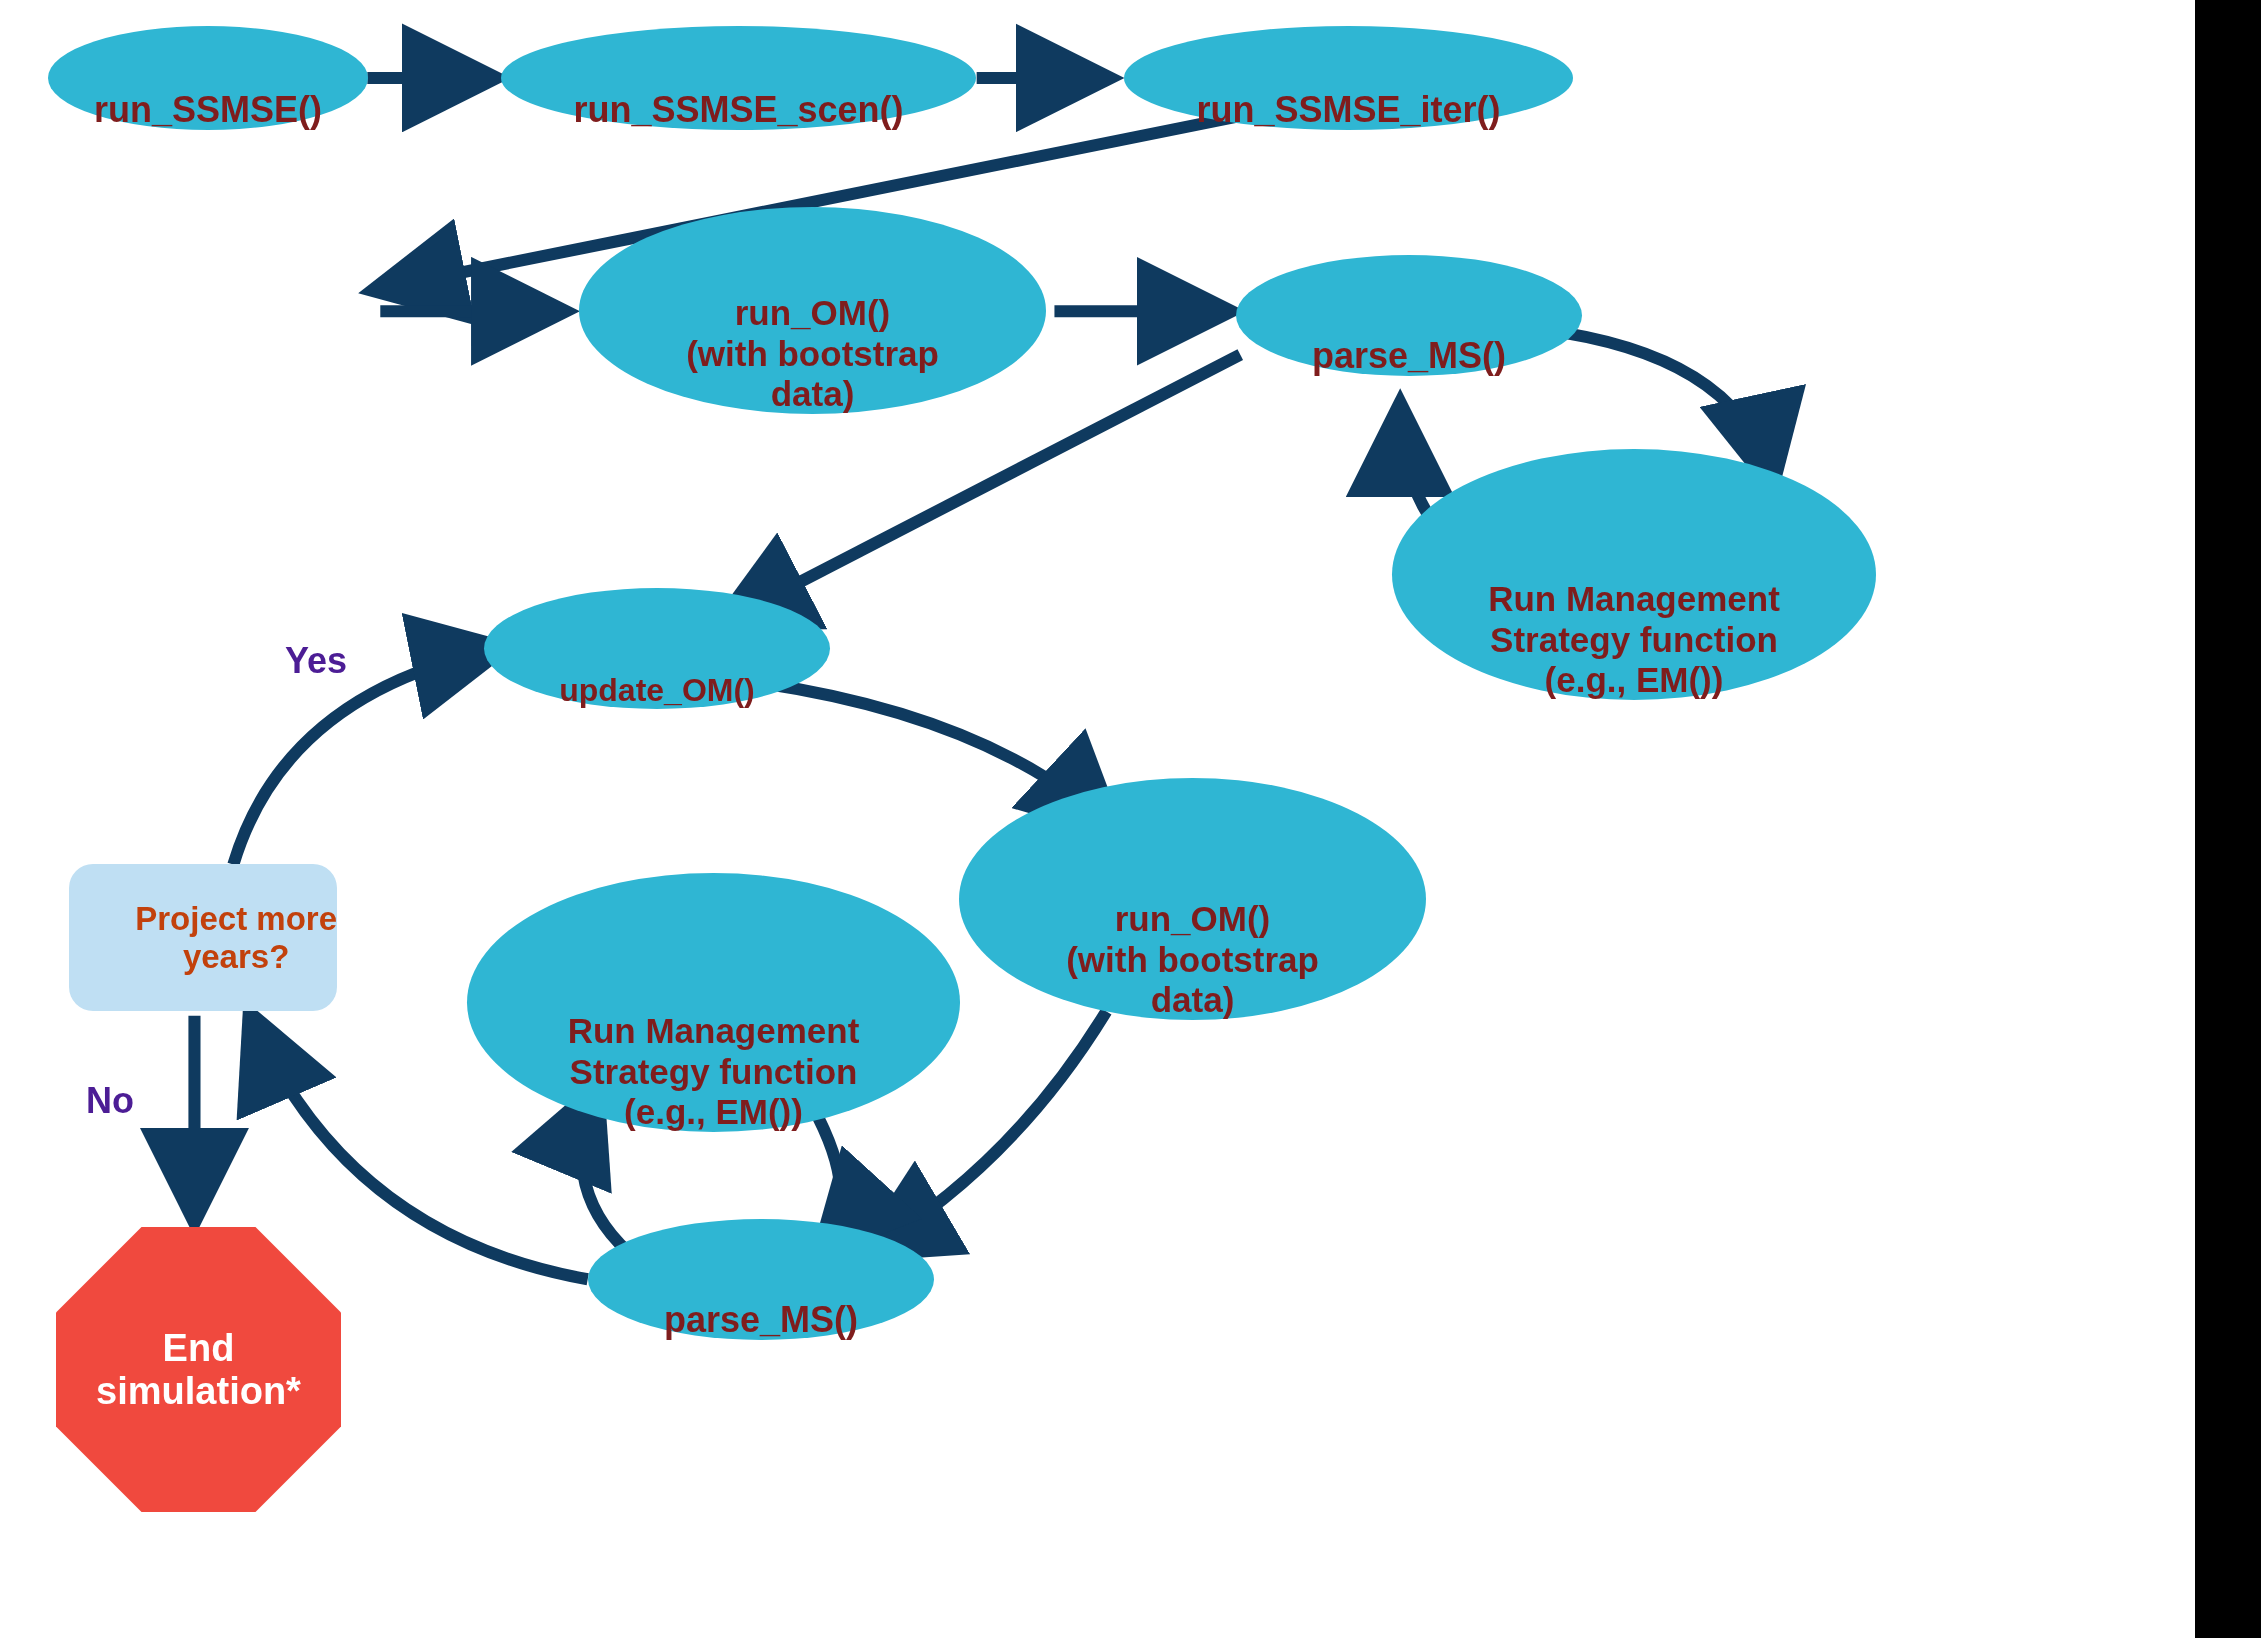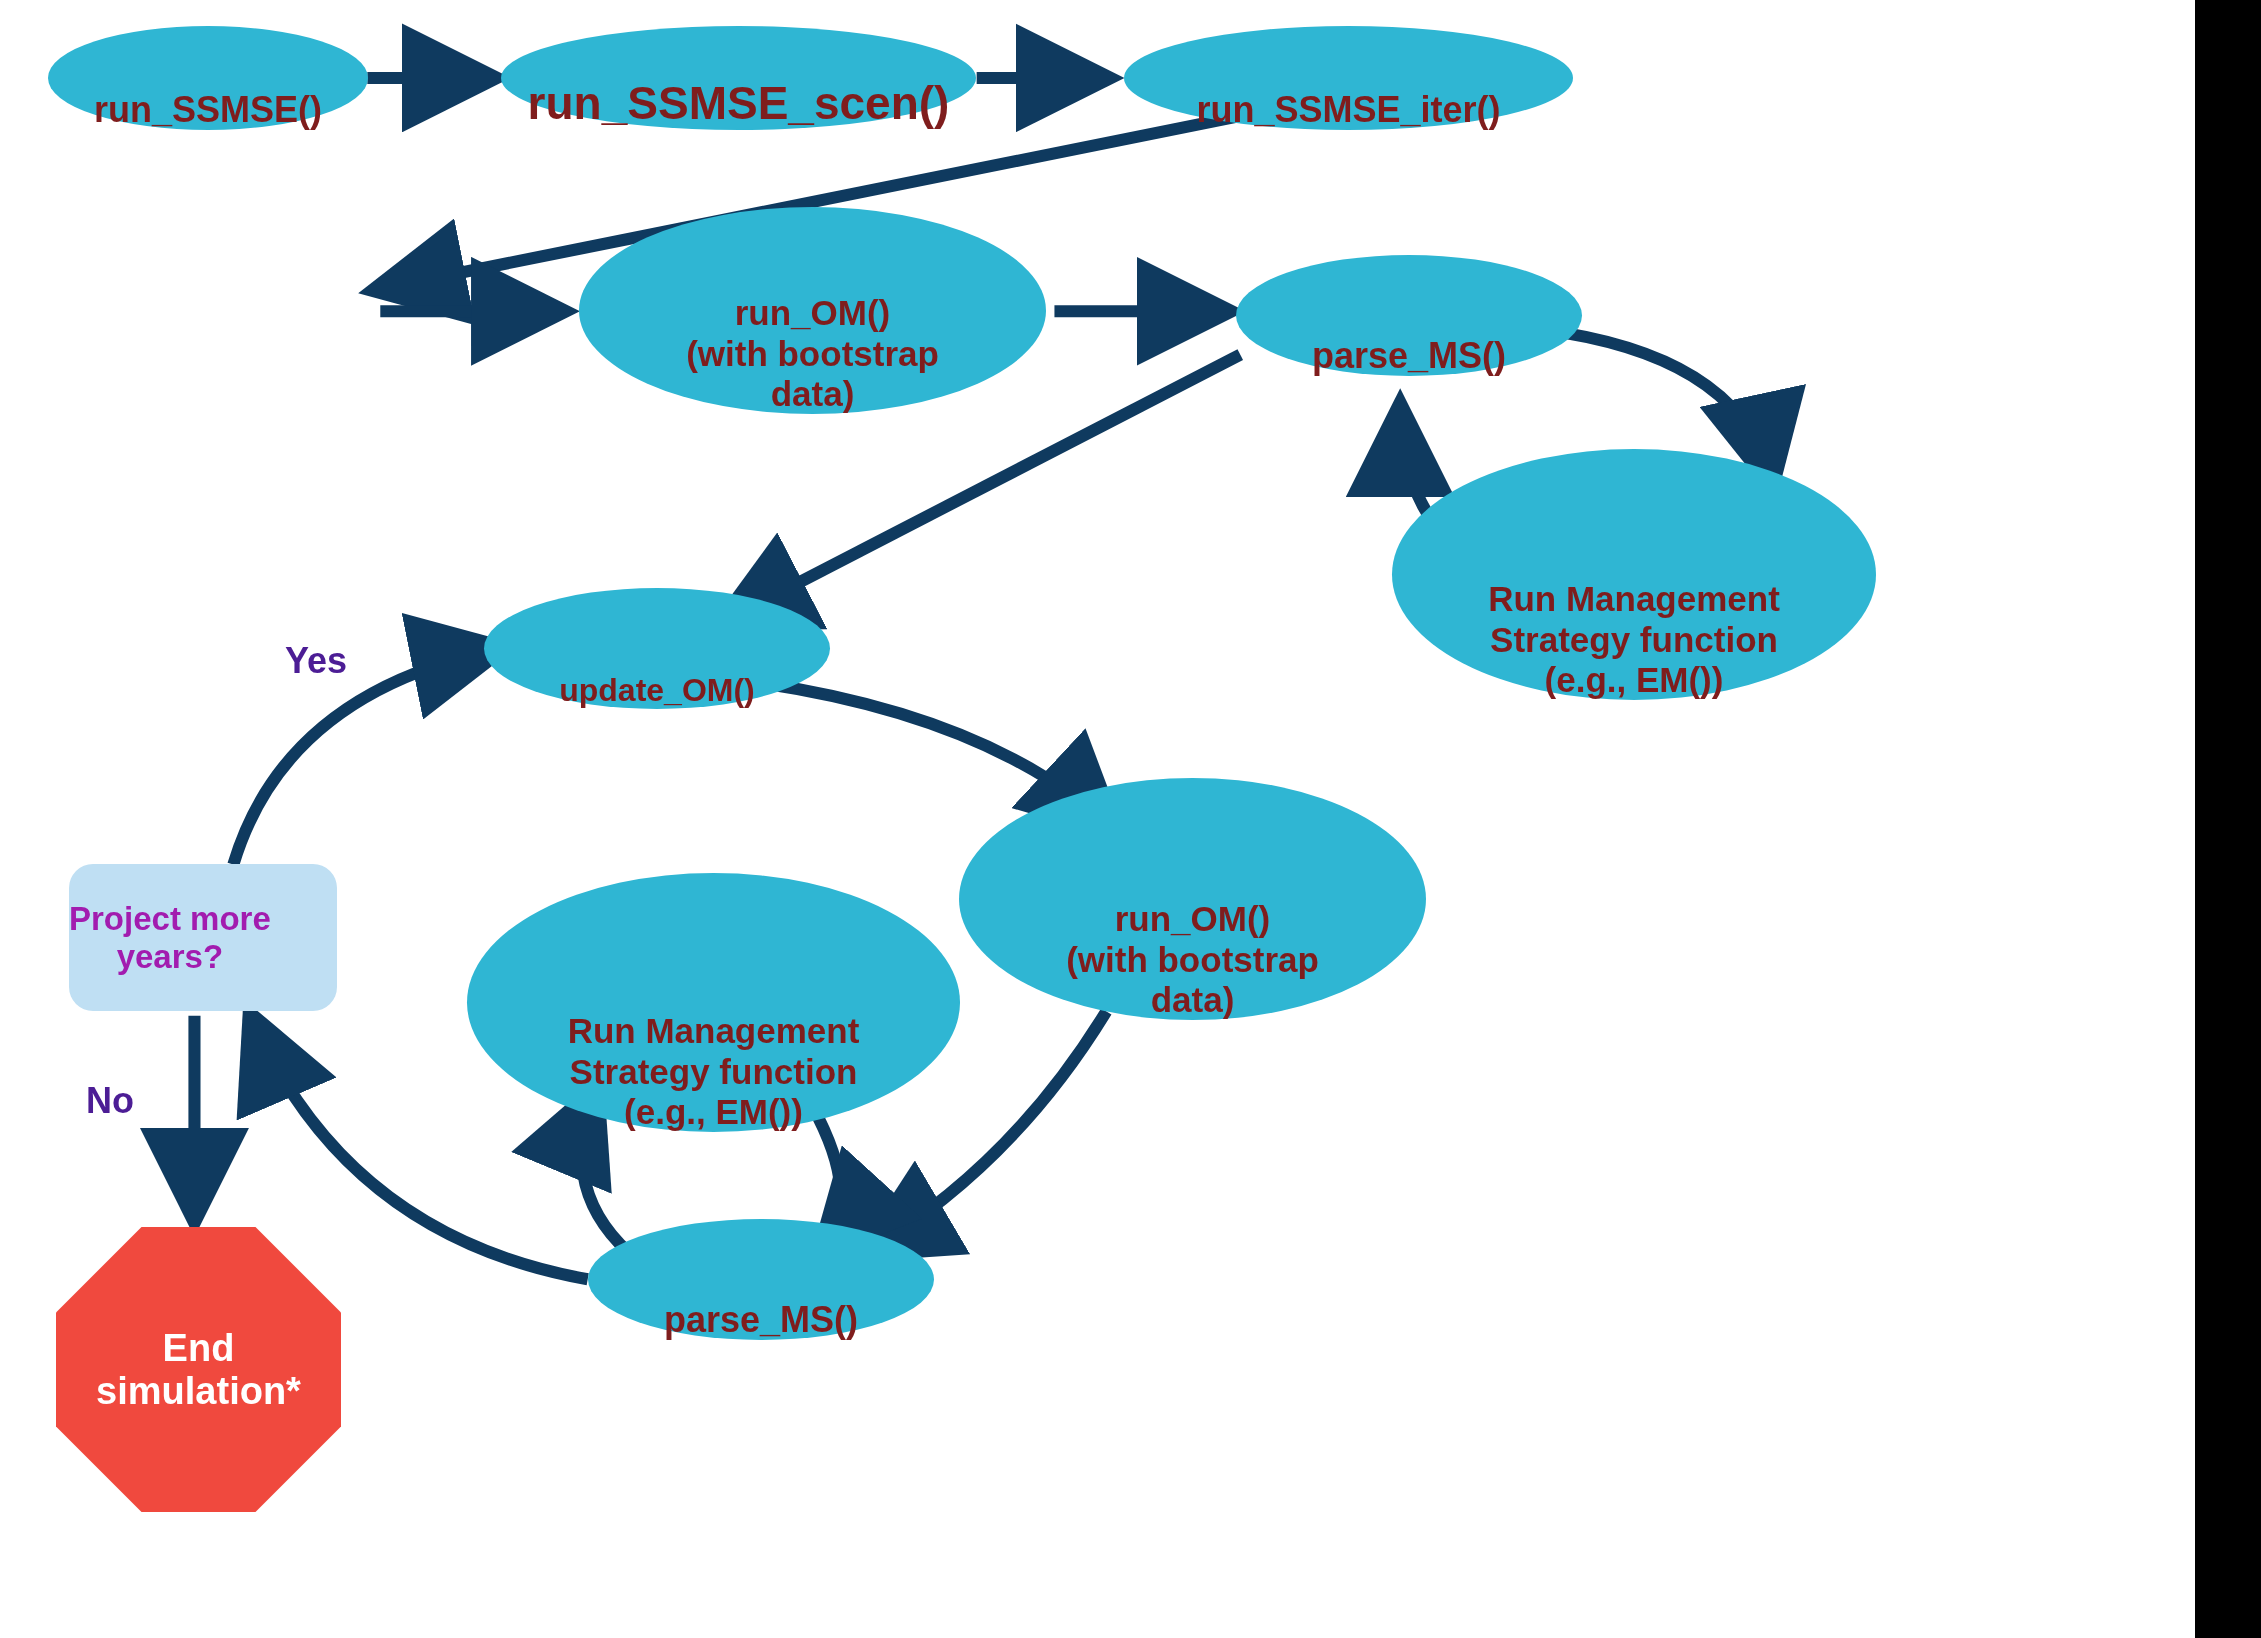--- a/index.html
+++ b/index.html
@@ -1,21 +1,21 @@
 <!DOCTYPE html>
 <html style="font-size:14px"><head>
 <meta charset="utf-8">
 <style>
   html,body{margin:0;padding:0;background:#fff;font-family:Arial,Helvetica,sans-serif}
   .stage{position:relative;width:2261px;height:1639px;background:#fff}
   .rightbar{position:absolute;top:0;right:0;width:66px;height:1639px;background:#000}
   svg.arrows{position:absolute;top:0;left:0;width:2261px;height:1639px;pointer-events:none}
   .node{position:absolute;background:#2FB6D3;color:#7f1d1d;display:flex;align-items:flex-end;justify-content:center;text-align:center;font-weight:700;line-height:1.15}
   .ellipse{border-radius:50%}
-  .decision{background:#BFDFF3;color:#a21caf;border-radius:24px;font-weight:700;text-align:center;display:flex;align-items:center;justify-content:flex-start}
+  .decision{background:#BFDFF3;color:#c2410c;border-radius:24px;font-weight:700;text-align:center;display:flex;align-items:center;justify-content:flex-end}
   .stop{background:#F0493E;color:#ffffff;font-weight:700;text-align:center;display:flex;align-items:center;justify-content:center}
   .label{position:absolute;color:#4c1d95;font-weight:700}
   .foot{position:absolute;color:#003A63;font-weight:700}
 </style>
 </head>
 <body>
 
 <div class="stage">
   <div class="rightbar"></div>
 
@@ -54,21 +54,21 @@
 
       <path d="M270,1000 Q330,800 580,750"></path>
 
       <line x1="225" y1="1175" x2="225" y2="1410"></line>
     </g>
   </svg>
 
   <div class="node ellipse" style="left:48px;top:26px;width:320px;height:104px;font-size:36px">
     <span>run_SSMSE()</span>
   </div>
-  <div class="node ellipse" style="left:501px;top:26px;width:475px;height:104px;font-size:46px">
+  <div class="node ellipse" style="left:501px;top:26px;width:475px;height:104px;font-size:36px">
     <span>run_SSMSE_scen()</span>
   </div>
   <div class="node ellipse" style="left:1124px;top:26px;width:449px;height:104px;font-size:36px">
     <span>run_SSMSE_iter()</span>
   </div>
 
   <div class="node ellipse" style="left:579px;top:207px;width:467px;height:207px;font-size:35px;white-space:pre-line">
     <span>run_OM()
 (with bootstrap
 data)</span>

